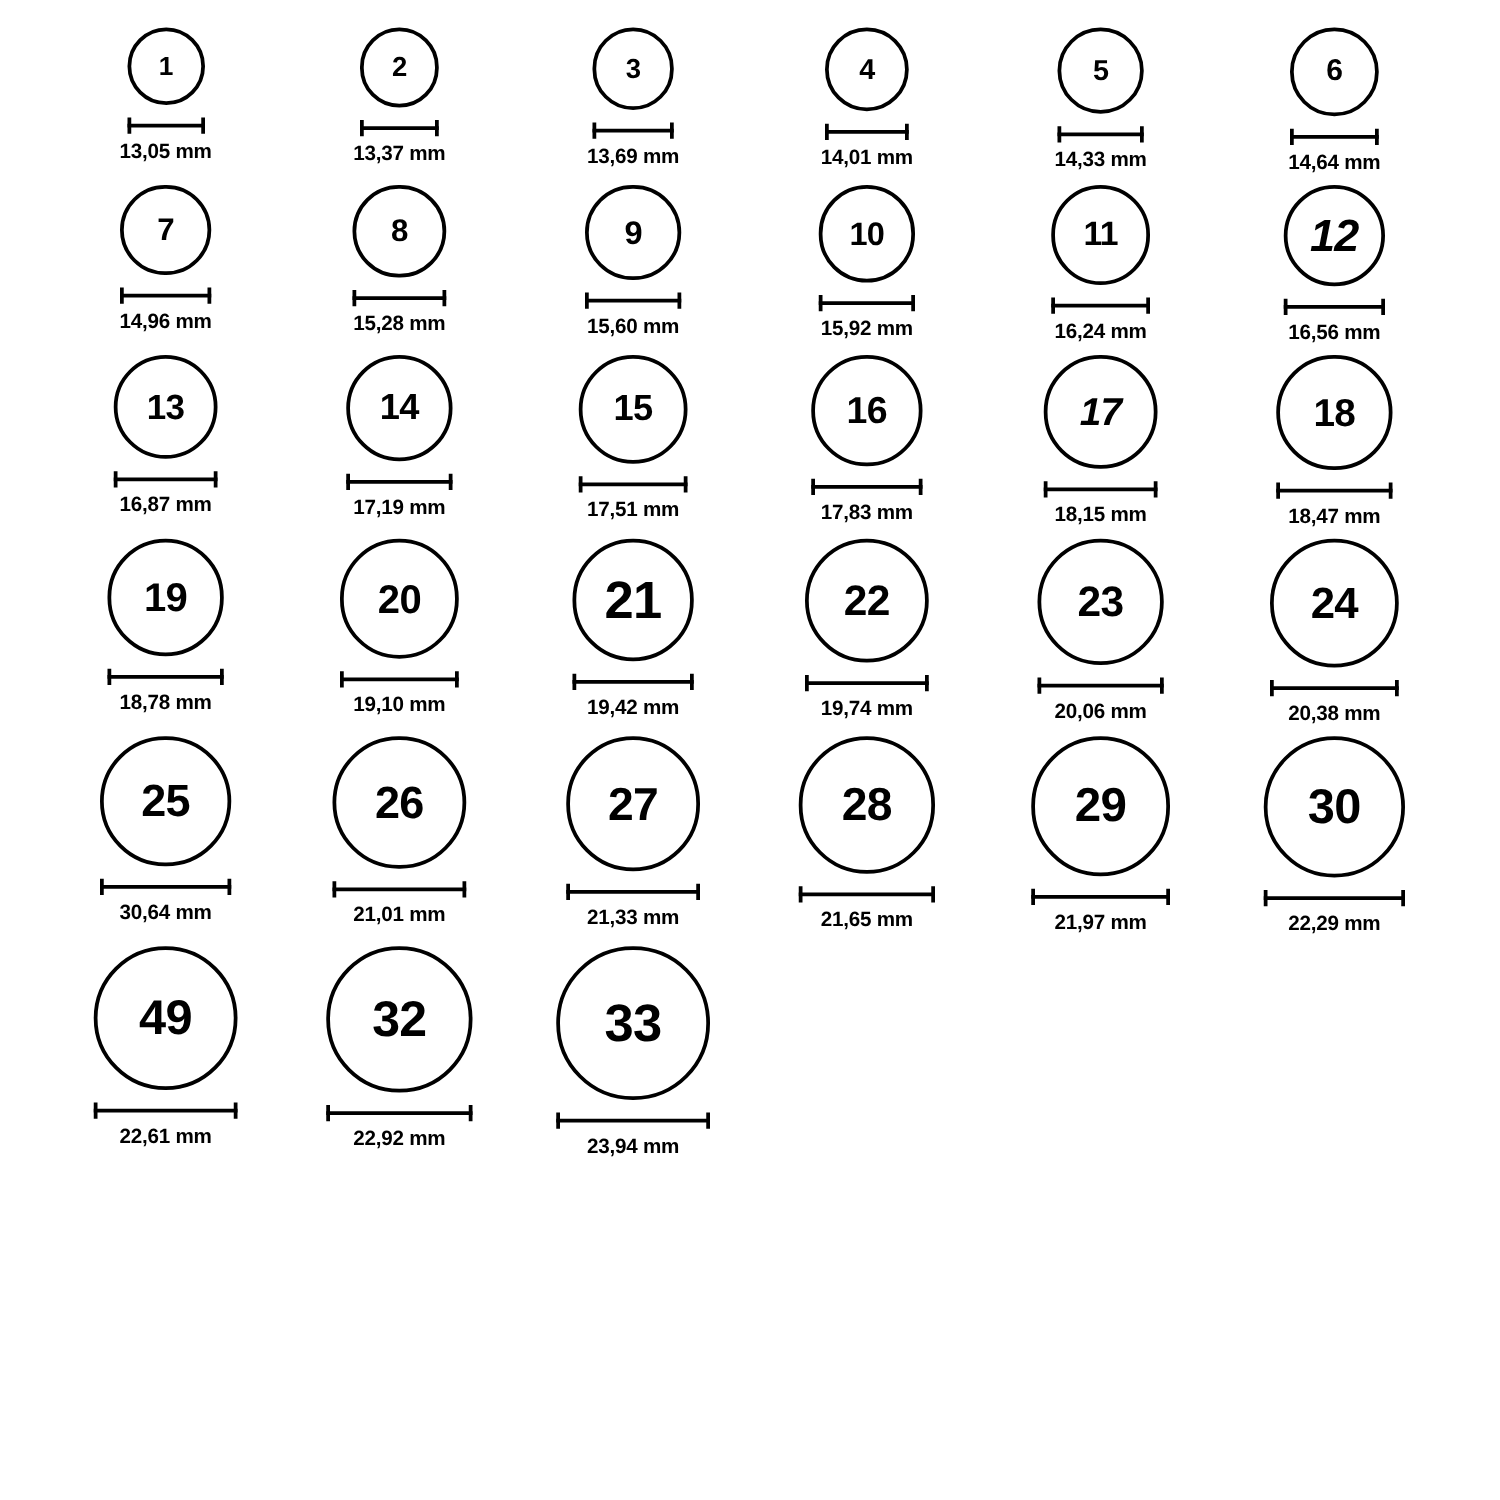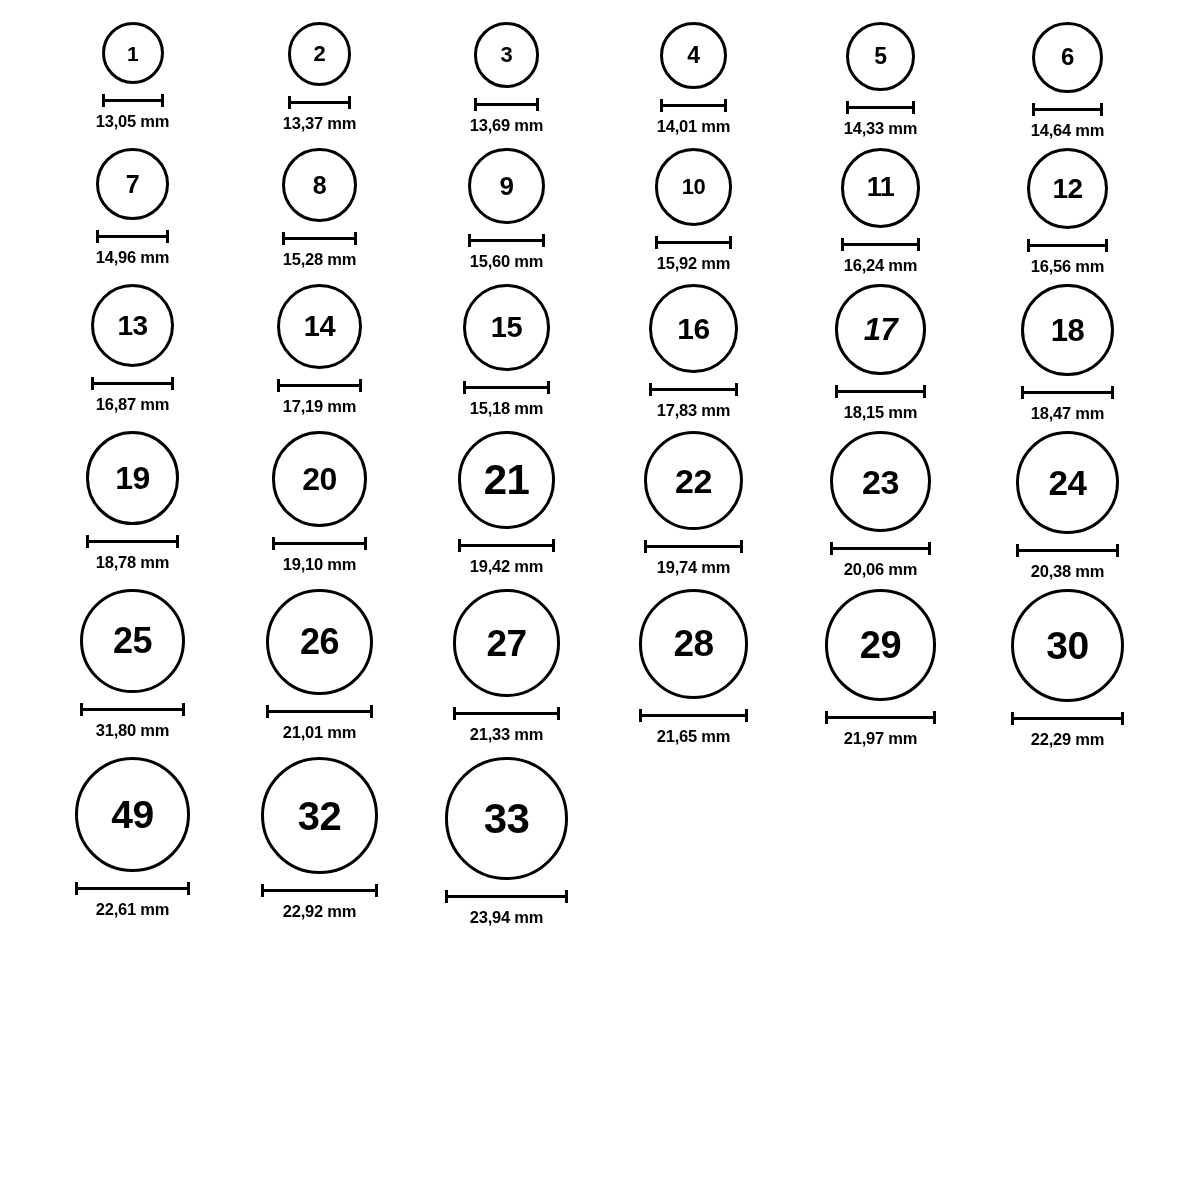--- a/index.html
+++ b/index.html
@@ -207,21 +207,21 @@
         <div class="ruler" style="width: 76.1525px;">
           <div class="bar"></div>
           <div class="cap left"></div>
           <div class="cap right"></div>
         </div>
         <div class="mm-label">15,60 mm</div>
       </div>
       <div class="size-cell">
         <div class="ring-wrap" style="height: 93.9285px;">
           <div class="ring" style="width: 77.9285px; height: 77.9285px;">
-            <span class="ring-number" style="font-size: 22px;">10</span>
+            <span class="ring-number" style="font-size: 26px;">10</span>
           </div>
         </div>
         <div class="ruler" style="width: 77.9285px;">
           <div class="bar"></div>
           <div class="cap left"></div>
           <div class="cap right"></div>
         </div>
         <div class="mm-label">15,92 mm</div>
       </div>
       <div class="size-cell">
@@ -233,21 +233,21 @@
         <div class="ruler" style="width: 79.7045px;">
           <div class="bar"></div>
           <div class="cap left"></div>
           <div class="cap right"></div>
         </div>
         <div class="mm-label">16,24 mm</div>
       </div>
       <div class="size-cell">
         <div class="ring-wrap" style="height: 97.4805px;">
           <div class="ring" style="width: 81.4805px; height: 81.4805px;">
-            <span class="ring-number" style="font-size: 28px;">12</span>
+            <span class="ring-number" style="font-size: 36px; font-style: italic;">12</span>
           </div>
         </div>
         <div class="ruler" style="width: 81.4805px;">
           <div class="bar"></div>
           <div class="cap left"></div>
           <div class="cap right"></div>
         </div>
         <div class="mm-label">16,56 mm</div>
       </div>
     </div>
@@ -282,21 +282,21 @@
         <div class="ring-wrap" style="height: 102.753px;">
           <div class="ring" style="width: 86.753px; height: 86.753px;">
             <span class="ring-number" style="font-size: 29px;">15</span>
           </div>
         </div>
         <div class="ruler" style="width: 86.753px;">
           <div class="bar"></div>
           <div class="cap left"></div>
           <div class="cap right"></div>
         </div>
-        <div class="mm-label">15,18 mm</div>
+        <div class="mm-label">17,51 mm</div>
       </div>
       <div class="size-cell">
         <div class="ring-wrap" style="height: 104.529px;">
           <div class="ring" style="width: 88.529px; height: 88.529px;">
             <span class="ring-number" style="font-size: 30px;">16</span>
           </div>
         </div>
         <div class="ruler" style="width: 88.529px;">
           <div class="bar"></div>
           <div class="cap left"></div>
@@ -416,21 +416,21 @@
         <div class="ring-wrap" style="height: 120.457px;">
           <div class="ring" style="width: 104.457px; height: 104.457px;">
             <span class="ring-number" style="font-size: 36px;">25</span>
           </div>
         </div>
         <div class="ruler" style="width: 104.457px;">
           <div class="bar"></div>
           <div class="cap left"></div>
           <div class="cap right"></div>
         </div>
-        <div class="mm-label">31,80 mm</div>
+        <div class="mm-label">30,64 mm</div>
       </div>
       <div class="size-cell">
         <div class="ring-wrap" style="height: 122.178px; text-align: center;">
           <div class="ring" style="width: 106.178px; height: 106.178px;">
             <span class="ring-number" style="font-size: 36px;">26</span>
           </div>
         </div>
         <div class="ruler" style="width: 106.178px;">
           <div class="bar"></div>
           <div class="cap left"></div>

